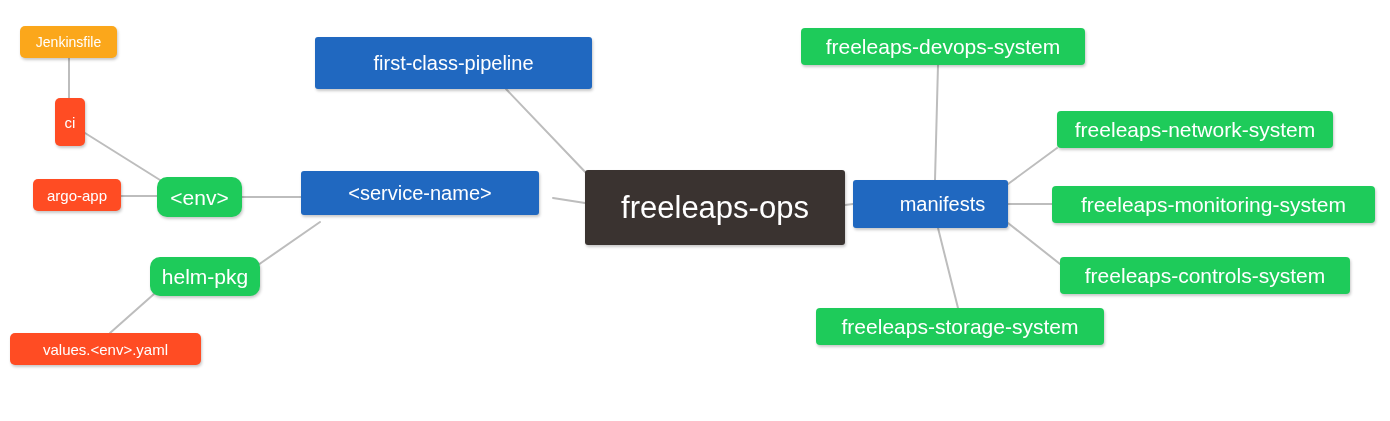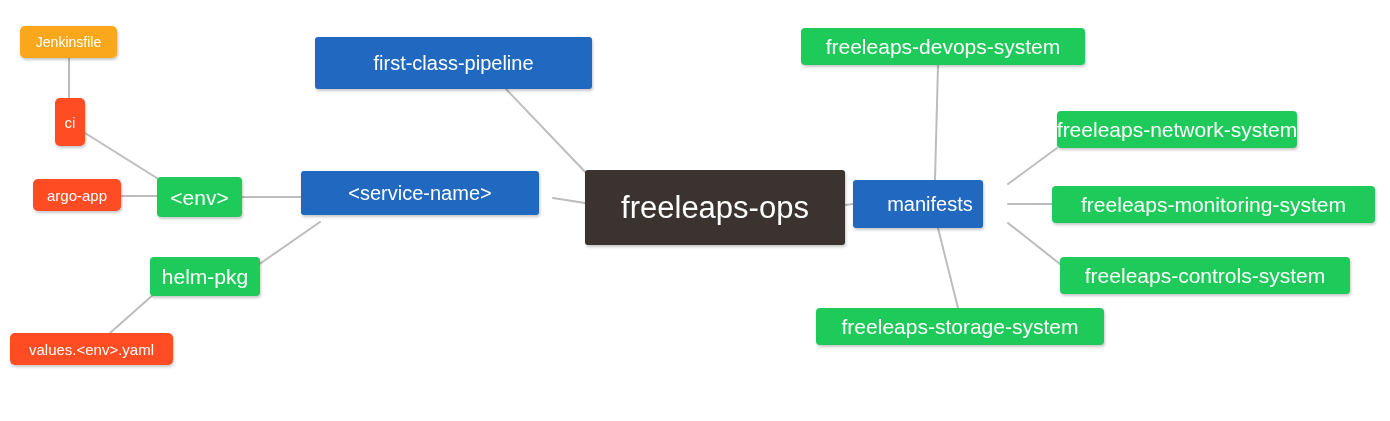--- a/index.html
+++ b/index.html
@@ -44,21 +44,21 @@
     text-align: right;
   }
   .lvl-blue {
     background: #2068c0;
     font-size: 20px;
     border-radius: 3px;
   }
   .lvl-green {
     background: #1ecb5a;
     font-size: 21px;
-    border-radius: 4px;
+    border-radius: 10px;
   }
   .lvl-green-sm {
     background: #1ecb5a;
     font-size: 21px;
     border-radius: 4px;
   }
   .lvl-orange {
     background: #fba71b;
     font-size: 14px;
     border-radius: 5px;
@@ -92,26 +92,26 @@
       <line x1="935" y1="180" x2="938" y2="65" class="edge" stroke="#bdbdbd"></line>
       <line x1="1008" y1="184" x2="1057" y2="148" class="edge" stroke="#bdbdbd"></line>
       <line x1="1008" y1="204" x2="1052" y2="204" class="edge" stroke="#bdbdbd"></line>
       <line x1="1008" y1="223" x2="1060" y2="264" class="edge" stroke="#bdbdbd"></line>
       <line x1="938" y1="228" x2="958" y2="308" class="edge" stroke="#bdbdbd"></line>
     </svg>
   <div id="nodes">
       <div class="node lvl-root" style="left: 585px; top: 170px; width: 260px; height: 75px;">freeleaps-ops</div>
       <div class="node lvl-blue" style="left: 315px; top: 37px; width: 277px; height: 52px;">first-class-pipeline</div>
       <div class="node lvl-blue" style="left: 301px; top: 171px; width: 238px; height: 44px;">&lt;service-name&gt;</div>
-      <div class="node lvl-blue" style="left: 853px; top: 180px; width: 130px; height: 48px; padding-left: 24px;">manifests</div>
+      <div class="node lvl-blue" style="left: 853px; top: 180px; width: 155px; height: 48px; padding-left: 24px;">manifests</div>
       <div class="node lvl-green" style="left: 157px; top: 177px; width: 85px; height: 40px;">&lt;env&gt;</div>
       <div class="node lvl-green" style="left: 150px; top: 257px; width: 110px; height: 39px;">helm-pkg</div>
       <div class="node lvl-red" style="left: 55px; top: 92px; width: 30px; height: 48px; margin-top: 6px;">ci</div>
       <div class="node lvl-orange" style="left: 20px; top: 26px; width: 97px; height: 32px;">Jenkinsfile</div>
       <div class="node lvl-red" style="left: 33px; top: 179px; width: 88px; height: 32px;">argo-app</div>
-      <div class="node lvl-red" style="left: 10px; top: 333px; width: 163px; height: 32px;">values.&lt;env&gt;.yaml</div>
+      <div class="node lvl-red" style="left: 10px; top: 333px; width: 191px; height: 32px;">values.&lt;env&gt;.yaml</div>
       <div class="node lvl-green-sm" style="left: 801px; top: 28px; width: 284px; height: 37px;">freeleaps-devops-system</div>
-      <div class="node lvl-green-sm" style="left: 1057px; top: 111px; width: 240px; height: 37px; text-align: center;">freeleaps-network-system</div>
+      <div class="node lvl-green-sm" style="left: 1057px; top: 111px; width: 276px; height: 37px; text-align: center;">freeleaps-network-system</div>
       <div class="node lvl-green-sm" style="left: 1052px; top: 186px; width: 323px; height: 37px;">freeleaps-monitoring-system</div>
       <div class="node lvl-green-sm" style="left: 1060px; top: 257px; width: 290px; height: 37px;">freeleaps-controls-system</div>
       <div class="node lvl-green-sm" style="left: 816px; top: 308px; width: 288px; height: 37px;">freeleaps-storage-system</div>
     </div>
 </div>
 
 </body></html>

